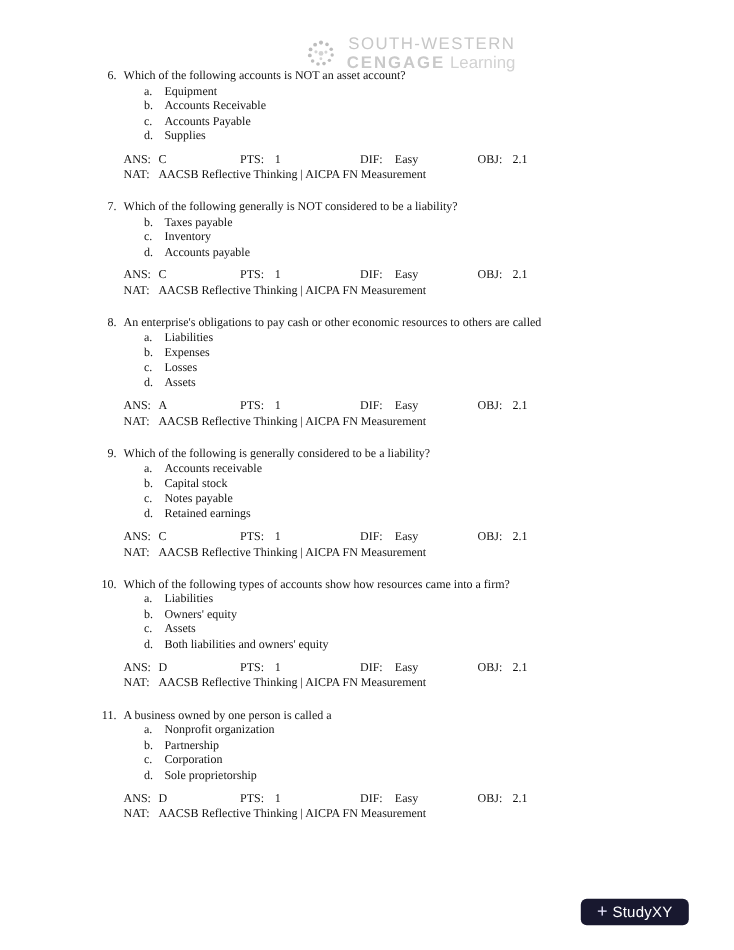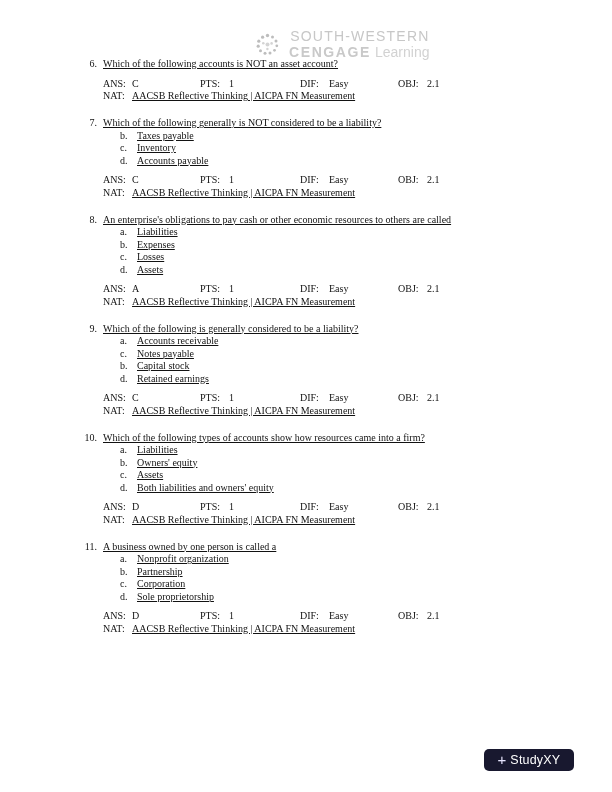--- a/index.html
+++ b/index.html
@@ -24,21 +24,21 @@
     color:#c7c7c7; font-weight:400;
   }
   .logo-line2 {
     font-family:"Liberation Sans",sans-serif;
     font-size:14px; color:#cdcdcd; margin-top:1px;
   }
   .logo-line2 .cengage { font-weight:700; letter-spacing:1.6px; color:#c9c9c9; }
   .logo-line2 .learning { margin-left:4px; color:#d2d2d2; }
 
   
-  .questions { padding:58px 16px 0 79px;text-decoration:underline; }
+  .questions { padding:58px 16px 0 79px; }
   .question { margin-bottom:14.5px; }
   .q-row { line-height:12.5px; }
   .q-num { display:inline-block; width:18px; text-align:right; }
   .q-text { margin-left:6px; }
   .options { margin-left:41px; }
   .opt { line-height:12.5px; }
   .opt-letter { display:inline-block; width:17px; }
   .ans-row { margin-top:7px; margin-left:24px; line-height:12.5px; }
   .ans-col  { display:inline-block; width:97px;  vertical-align:top; }
   .pts-col  { display:inline-block; width:100px; vertical-align:top; }
@@ -91,20 +91,26 @@
       <span class="cengage">CENGAGE</span><span class="learning">Learning</span>
     </div>
   </div>
 </header>
 
 <main class="questions">
   <section class="question">
     <div class="q-row">
       <span class="q-num">6.</span><span class="q-text">Which of the following accounts is NOT an asset account?</span>
     </div>
+    <div class="options">
+        <div class="opt"><span class="opt-letter">a.</span><span>Equipment</span></div>
+        <div class="opt"><span class="opt-letter">b.</span><span>Accounts Receivable</span></div>
+        <div class="opt"><span class="opt-letter">c.</span><span>Accounts Payable</span></div>
+        <div class="opt"><span class="opt-letter">d.</span><span>Supplies</span></div>
+      </div>
     <div class="ans-row">
       <span class="ans-col"><span class="fld-label">ANS:</span><span>C</span></span><span class="pts-col"><span class="fld-label">PTS:</span><span>1</span></span><span class="dif-col"><span class="fld-label">DIF:</span><span>Easy</span></span><span class="obj-col"><span class="fld-label">OBJ:</span><span>2.1</span></span>
     </div>
     <div class="nat-row">
       <span class="nat-label">NAT:</span><span>AACSB Reflective Thinking | AICPA FN Measurement</span>
     </div>
   </section>
 
   <section class="question">
     <div class="q-row">
@@ -140,22 +146,22 @@
       <span class="nat-label">NAT:</span><span>AACSB Reflective Thinking | AICPA FN Measurement</span>
     </div>
   </section>
 
   <section class="question">
     <div class="q-row">
       <span class="q-num">9.</span><span class="q-text">Which of the following is generally considered to be a liability?</span>
     </div>
     <div class="options">
         <div class="opt"><span class="opt-letter">a.</span><span>Accounts receivable</span></div>
+        <div class="opt"><span class="opt-letter">b.</span><span>Capital stock</span></div>
         <div class="opt"><span class="opt-letter">c.</span><span>Notes payable</span></div>
-        <div class="opt"><span class="opt-letter">b.</span><span>Capital stock</span></div>
         <div class="opt"><span class="opt-letter">d.</span><span>Retained earnings</span></div>
       </div>
     <div class="ans-row">
       <span class="ans-col"><span class="fld-label">ANS:</span><span>C</span></span><span class="pts-col"><span class="fld-label">PTS:</span><span>1</span></span><span class="dif-col"><span class="fld-label">DIF:</span><span>Easy</span></span><span class="obj-col"><span class="fld-label">OBJ:</span><span>2.1</span></span>
     </div>
     <div class="nat-row">
       <span class="nat-label">NAT:</span><span>AACSB Reflective Thinking | AICPA FN Measurement</span>
     </div>
   </section>
 

